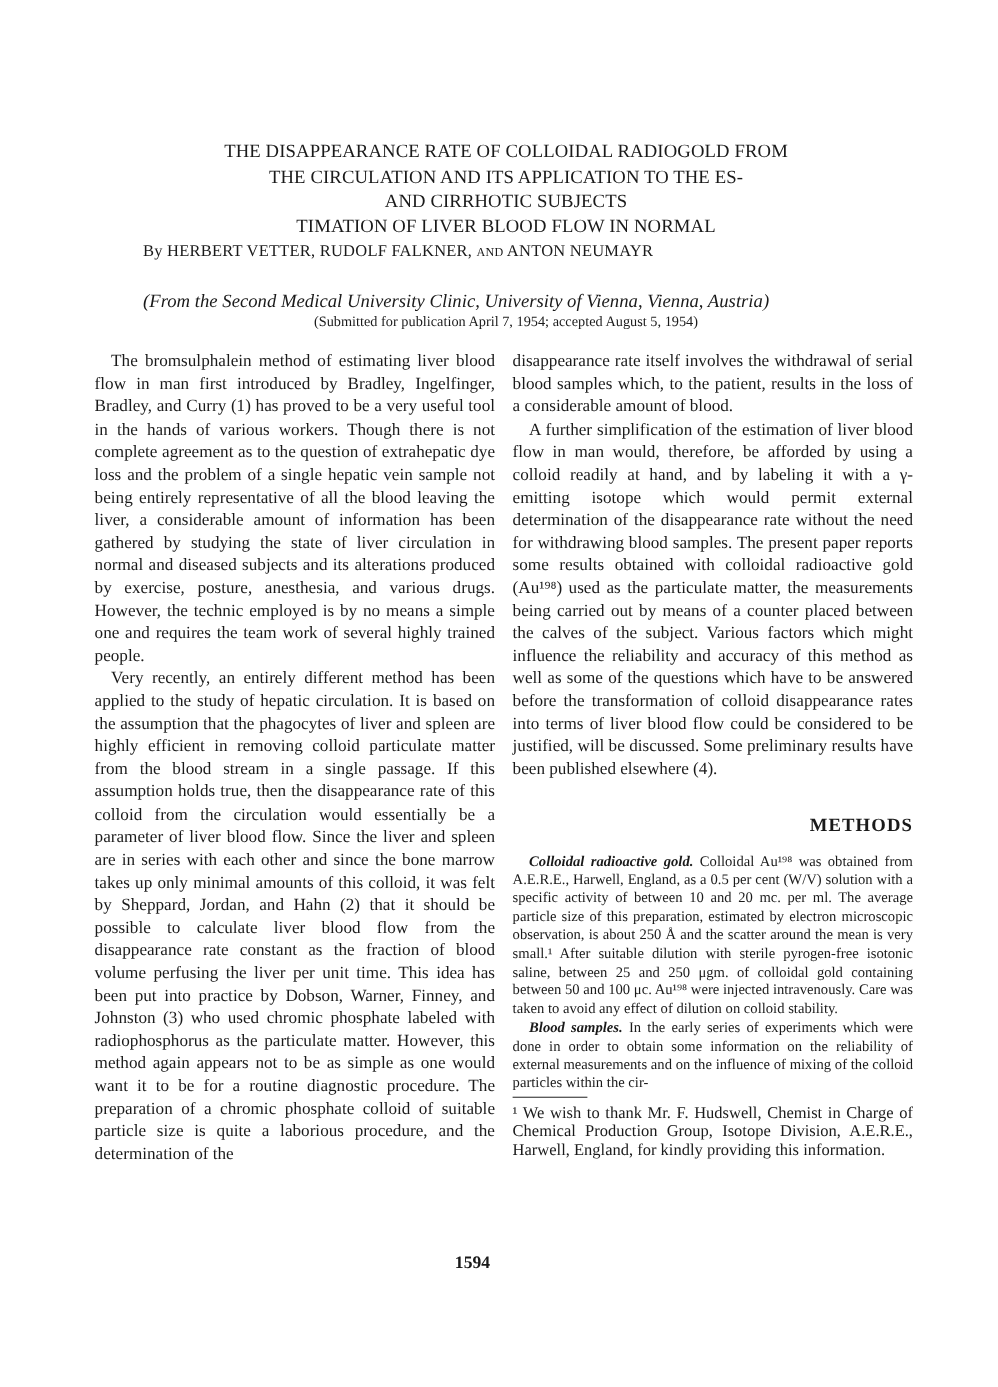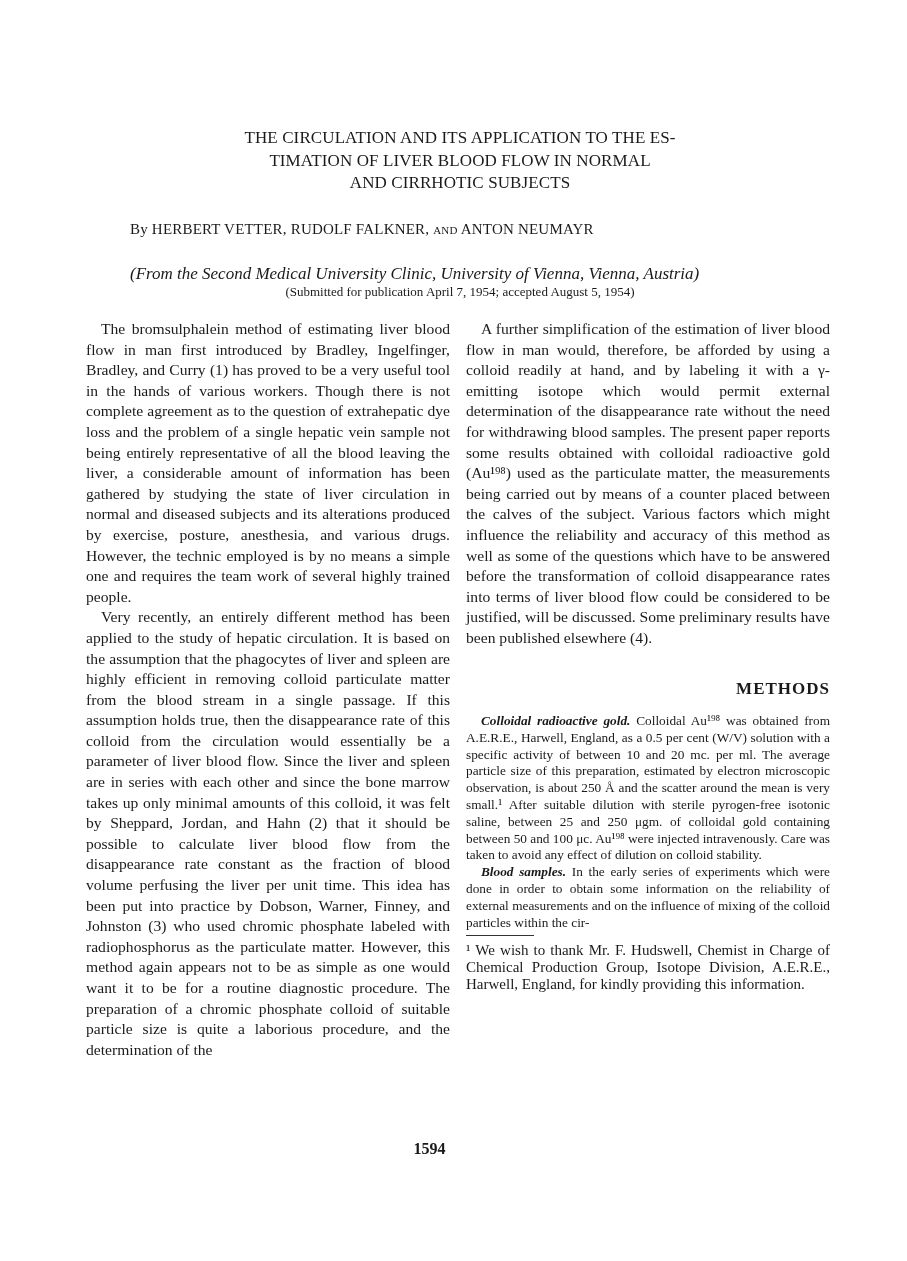--- a/index.html
+++ b/index.html
@@ -49,42 +49,44 @@
   .pagenum {
     position: absolute; top: 1140px; left: 376px; width: 107px;
     text-align: center; font-size: 16px; font-weight: bold;
   }
   em { font-style: italic; font-weight: bold; }
 </style>
 </head>
 <body>
 
 <div class="title">
+  <div>THE DISAPPEARANCE RATE OF COLLOIDAL RADIOGOLD FROM</div>
   <div>THE CIRCULATION AND ITS APPLICATION TO THE ES-</div>
+  <div>AND CIRRHOTIC SUBJECTS</div>
   <div>TIMATION OF LIVER BLOOD FLOW IN NORMAL</div>
-  <div>AND CIRRHOTIC SUBJECTS</div>
 </div>
 
 <div class="authors">
   <span>By</span>
   <span>HERBERT VETTER, RUDOLF FALKNER,</span>
   <span class="sc">AND</span>
   <span>ANTON NEUMAYR</span>
 </div>
 
 <div class="affil">(From the Second Medical University Clinic, University of Vienna, Vienna, Austria)</div>
 
 <div class="submitted">(Submitted for publication April 7, 1954; accepted August 5, 1954)</div>
 
 <div class="col left">
   <p class="ind">The bromsulphalein method of estimating liver blood flow in man first introduced by Bradley, Ingelfinger, Bradley, and Curry (1) has proved to be a very useful tool in the hands of various workers. Though there is not complete agreement as to the question of extrahepatic dye loss and the problem of a single hepatic vein sample not being entirely representative of all the blood leaving the liver, a considerable amount of information has been gathered by studying the state of liver circulation in normal and diseased subjects and its alterations produced by exercise, posture, anesthesia, and various drugs. However, the technic employed is by no means a simple one and requires the team work of several highly trained people.</p>
   <p class="ind">Very recently, an entirely different method has been applied to the study of hepatic circulation. It is based on the assumption that the phagocytes of liver and spleen are highly efficient in removing colloid particulate matter from the blood stream in a single passage. If this assumption holds true, then the disappearance rate of this colloid from the circulation would essentially be a parameter of liver blood flow. Since the liver and spleen are in series with each other and since the bone marrow takes up only minimal amounts of this colloid, it was felt by Sheppard, Jordan, and Hahn (2) that it should be possible to calculate liver blood flow from the disappearance rate constant as the fraction of blood volume perfusing the liver per unit time. This idea has been put into practice by Dobson, Warner, Finney, and Johnston (3) who used chromic phosphate labeled with radiophosphorus as the particulate matter. However, this method again appears not to be as simple as one would want it to be for a routine diagnostic procedure. The preparation of a chromic phosphate colloid of suitable particle size is quite a laborious procedure, and the determination of the</p>
 </div>
 
 <div class="col right">
+  <p class="noind">disappearance rate itself involves the withdrawal of serial blood samples which, to the patient, results in the loss of a considerable amount of blood.</p>
   <p class="ind">A further simplification of the estimation of liver blood flow in man would, therefore, be afforded by using a colloid readily at hand, and by labeling it with a γ-emitting isotope which would permit external determination of the disappearance rate without the need for withdrawing blood samples. The present paper reports some results obtained with colloidal radioactive gold (Au¹⁹⁸) used as the particulate matter, the measurements being carried out by means of a counter placed between the calves of the subject. Various factors which might influence the reliability and accuracy of this method as well as some of the questions which have to be answered before the transformation of colloid disappearance rates into terms of liver blood flow could be considered to be justified, will be discussed. Some preliminary results have been published elsewhere (4).</p>
 
   <div class="heading">METHODS</div>
 
   <div class="small">
     <p>
       <em>Colloidal radioactive gold.</em>
       <span>Colloidal Au¹⁹⁸ was obtained from A.E.R.E., Harwell, England, as a 0.5 per cent (W/V) solution with a specific activity of between 10 and 20 mc. per ml. The average particle size of this preparation, estimated by electron microscopic observation, is about 250 Å and the scatter around the mean is very small.¹ After suitable dilution with sterile pyrogen-free isotonic saline, between 25 and 250 μgm. of colloidal gold containing between 50 and 100 μc. Au¹⁹⁸ were injected intravenously. Care was taken to avoid any effect of dilution on colloid stability.</span>
     </p>
     <p>

